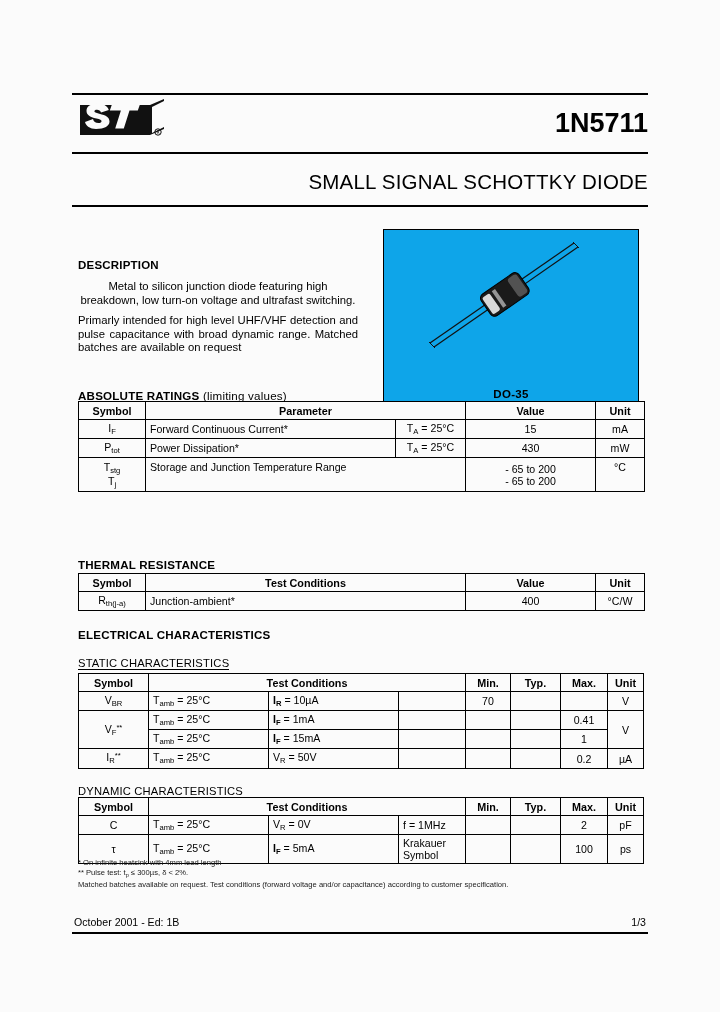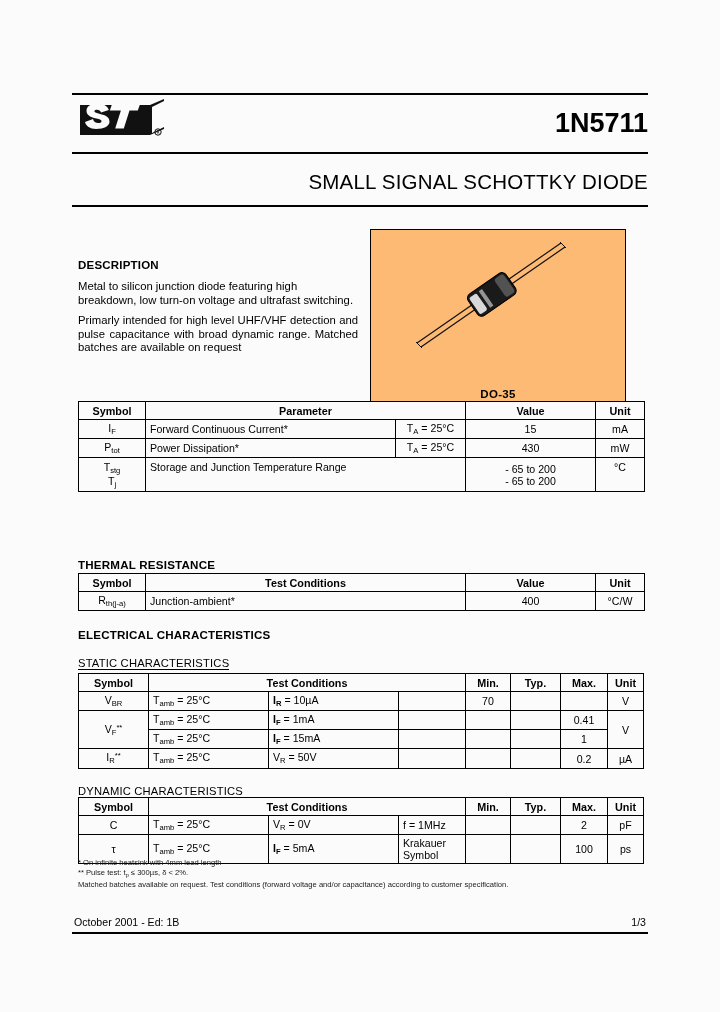--- a/index.html
+++ b/index.html
@@ -48,28 +48,28 @@
   
   .desc-title {
     position: absolute; left: 78px; top: 259px;
     font-size: 11.5px; font-weight: bold; letter-spacing: 0.2px;
   }
   .desc-body {
     position: absolute; left: 78px; top: 280px;
     width: 280px;
     font-size: 11.3px; line-height: 13.6px;
   }
-  .desc-body p { margin: 0 0 7px 0; }
+  .desc-body p { margin: 0 0 7px 0; text-align: center; }
   .desc-body p.just { text-align: justify; }
   
   .pkg-box {
-    position: absolute; left: 370px; top: 229px;
+    position: absolute; left: 383px; top: 229px;
     width: 256px; height: 182px;
     border: 1.5px solid #000;
-    background: #fdba74;
+    background: #0ea5e9;
   }
   .pkg-box svg { position: absolute; left: 0; top: 0; }
   .pkg-label {
     position: absolute; left: 0; right: 0; bottom: 10px;
     text-align: center;
     font-size: 11.5px; font-weight: bold; letter-spacing: 0.3px;
   }
   
   .sec-h {
     position: absolute;
@@ -171,20 +171,23 @@
         <rect x="112" y="55" width="4" height="20" fill="#fbfbfb" opacity="0.55"></rect>
         <rect x="131" y="54" width="11" height="22" rx="3" ry="3" fill="#fbfbfb" opacity="0.25"></rect>
       </g>
 
       <line x1="45" y1="112" x2="51" y2="118" stroke="#111" stroke-width="1"></line>
       <line x1="189" y1="12" x2="195" y2="18" stroke="#111" stroke-width="1"></line>
     </svg>
     <div class="pkg-label">DO-35</div>
   </div>
 
+  <div class="sec-h sec-underline" style="left:78px; top:389px;">
+    <span>ABSOLUTE RATINGS</span><span class="normal"> (limiting values)</span>
+  </div>
 
   <table class="dt" style="left:78px; top:401px; width:566px;">
     <colgroup>
       <col style="width:67px">
         <col style="width:250px">
         <col style="width:70px">
       <col style="width:130px">
         <col style="width:49px">
     </colgroup>
     <thead>

